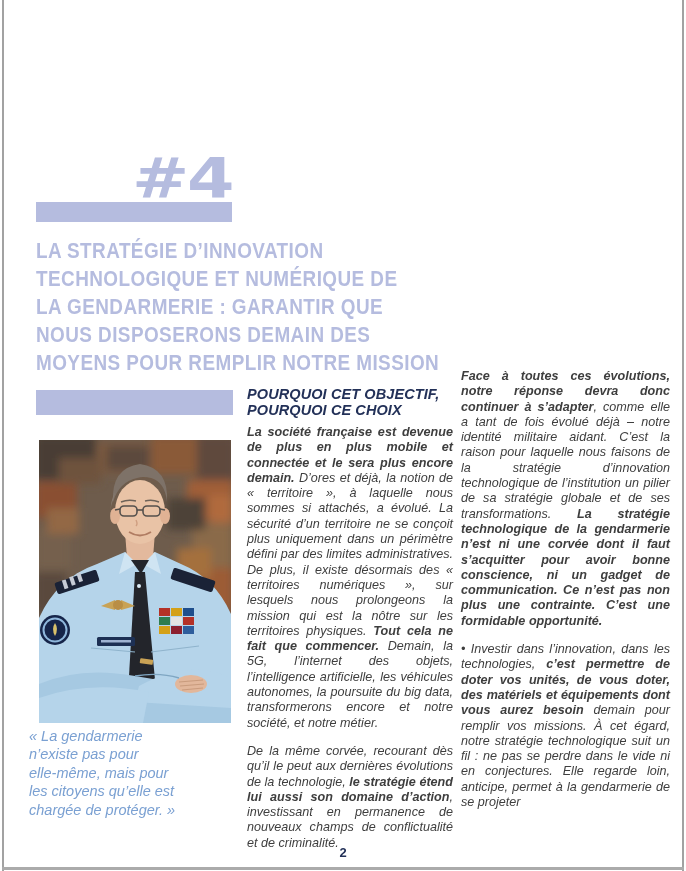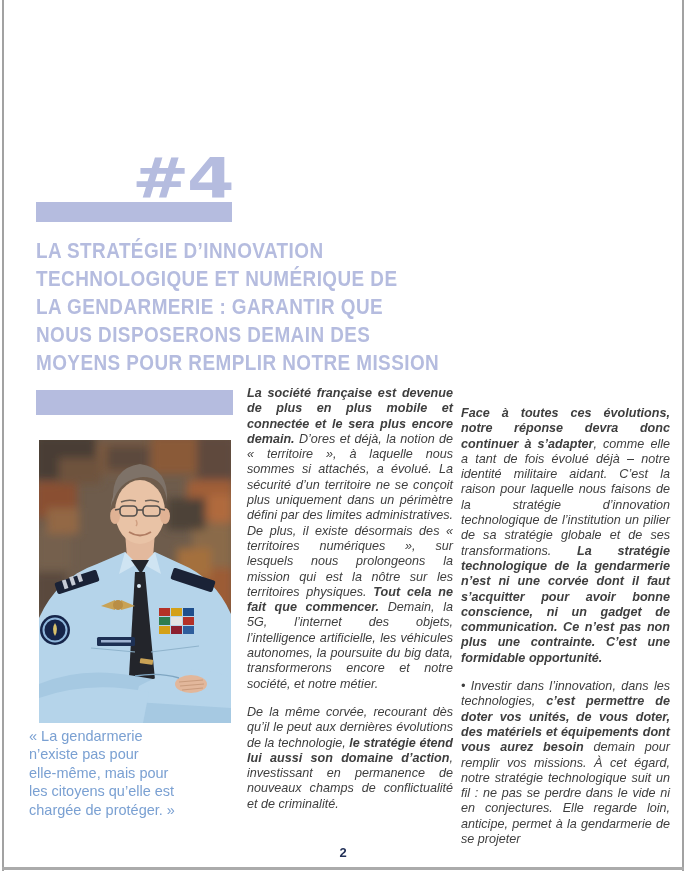--- a/index.html
+++ b/index.html
@@ -26,26 +26,26 @@
            transform:scaleX(0.86); transform-origin:0 0; }
 
   .divider-bar { position:absolute; left:36px; top:390px; width:197px; height:25px;
                  background:var(--accent-lavender); }
 
   .photo { position:absolute; left:39px; top:440px; width:192px; height:283px;
            overflow:hidden; }
   .photo svg { display:block; }
 
   .quote { position:absolute; left:29px; top:727px; width:195px;
-           font-size:14.5px; line-height:18.4px;
+           font-style:italic; font-size:14.5px; line-height:18.4px;
            color:var(--quote-blue); white-space:pre-line; }
 
   .col { position:absolute; font-style:italic; color:var(--body-text); }
   .col-mid   { left:247px; top:386px; width:206px; }
-  .col-right { left:461px; top:406px; width:209px; }
+  .col-right { left:461px; top:369px; width:209px; }
 
   .section-heading { font-size:14.5px; font-weight:bold; font-style:italic;
                      color:var(--heading-navy); line-height:16px; white-space:pre-line;
                      margin-bottom:7px; letter-spacing:0.1px; }
 
   .col p { font-size:12.6px; line-height:15.3px; text-align:justify;
            margin-bottom:13px; }
   .col p .b { font-weight:bold; }
 
   .page-number { position:absolute; left:0; top:845px; width:686px; text-align:center;
@@ -180,20 +180,22 @@
     </svg>
   </div>
 
   <div class="quote">« La gendarmerie
 n’existe pas pour
 elle-même, mais pour
 les citoyens qu’elle est
 chargée de protéger. »</div>
 
   <div class="col col-mid">
+    <h2 class="section-heading">POURQUOI CET OBJECTIF,
+POURQUOI CE CHOIX</h2>
     <p><span class="b">La société française est devenue de plus en plus mobile et connectée et le sera plus encore demain. </span><span>D’ores et déjà, la notion de « territoire », à laquelle nous sommes si attachés, a évolué. La sécurité d’un territoire ne se conçoit plus uniquement dans un périmètre défini par des limites administratives. De plus, il existe désormais des « territoires numériques », sur lesquels nous prolongeons la mission qui est la nôtre sur les territoires physiques. </span><span class="b">Tout cela ne fait que commencer.</span><span> Demain, la 5G, l’internet des objets, l’intelligence artificielle, les véhicules autonomes, la poursuite du big data, transformerons encore et notre société, et notre métier.</span></p>
     <p><span>De la même corvée, recourant dès qu’il le peut aux dernières évolutions de la technologie, </span><span class="b">le stratégie étend lui aussi son domaine d’action</span><span>, investissant en permanence de nouveaux champs de conflictualité et de criminalité.</span></p>
   </div>
 
   <div class="col col-right">
     <p><span class="b">Face à toutes ces évolutions, notre réponse devra donc continuer à s’adapter</span><span>, comme elle a tant de fois évolué déjà – notre identité militaire aidant. C’est la raison pour laquelle nous faisons de la stratégie d’innovation technologique de l’institution un pilier de sa stratégie globale et de ses transformations. </span><span class="b">La stratégie technologique de la gendarmerie n’est ni une corvée dont il faut s’acquitter pour avoir bonne conscience, ni un gadget de communication. Ce n’est pas non plus une contrainte. C’est une formidable opportunité.</span></p>
     <p><span>• Investir dans l’innovation, dans les technologies, </span><span class="b">c’est permettre de doter vos unités, de vous doter, des matériels et équipements dont vous aurez besoin </span><span>demain pour remplir vos missions. À cet égard, notre stratégie technologique suit un fil : ne pas se perdre dans le vide ni en conjectures. Elle regarde loin, anticipe, permet à la gendarmerie de se projeter</span></p>
   </div>
 
   <div class="page-number">2</div>

